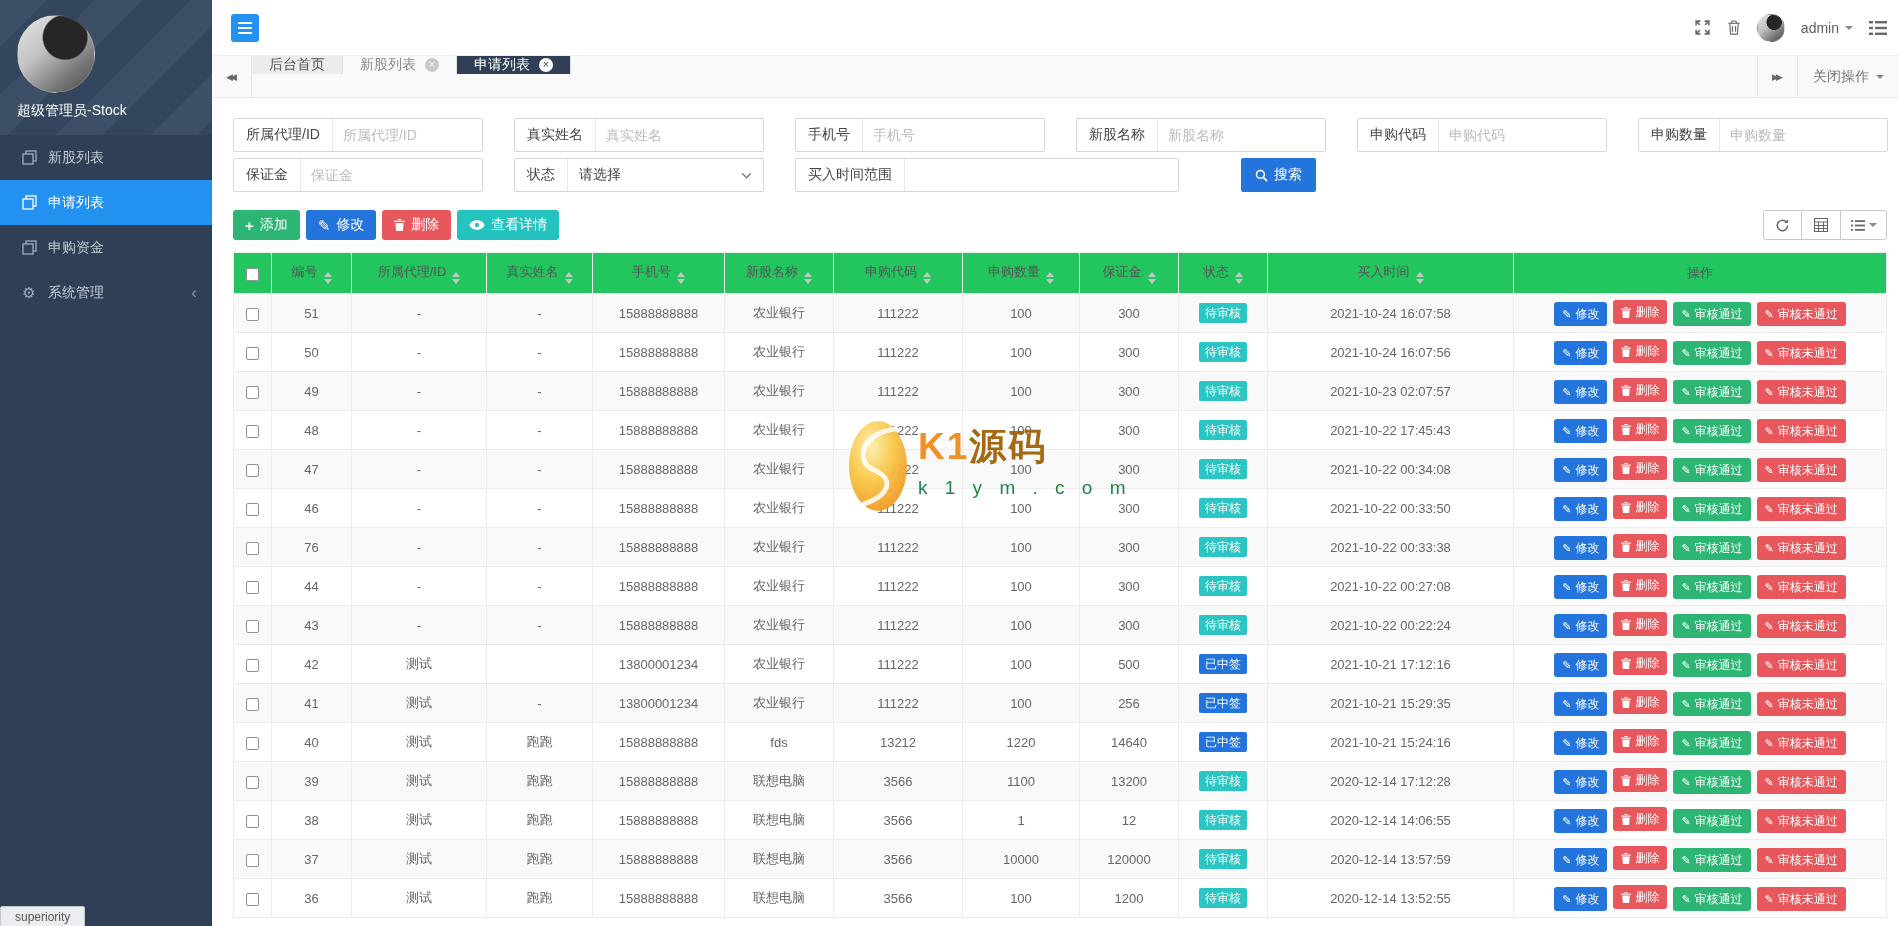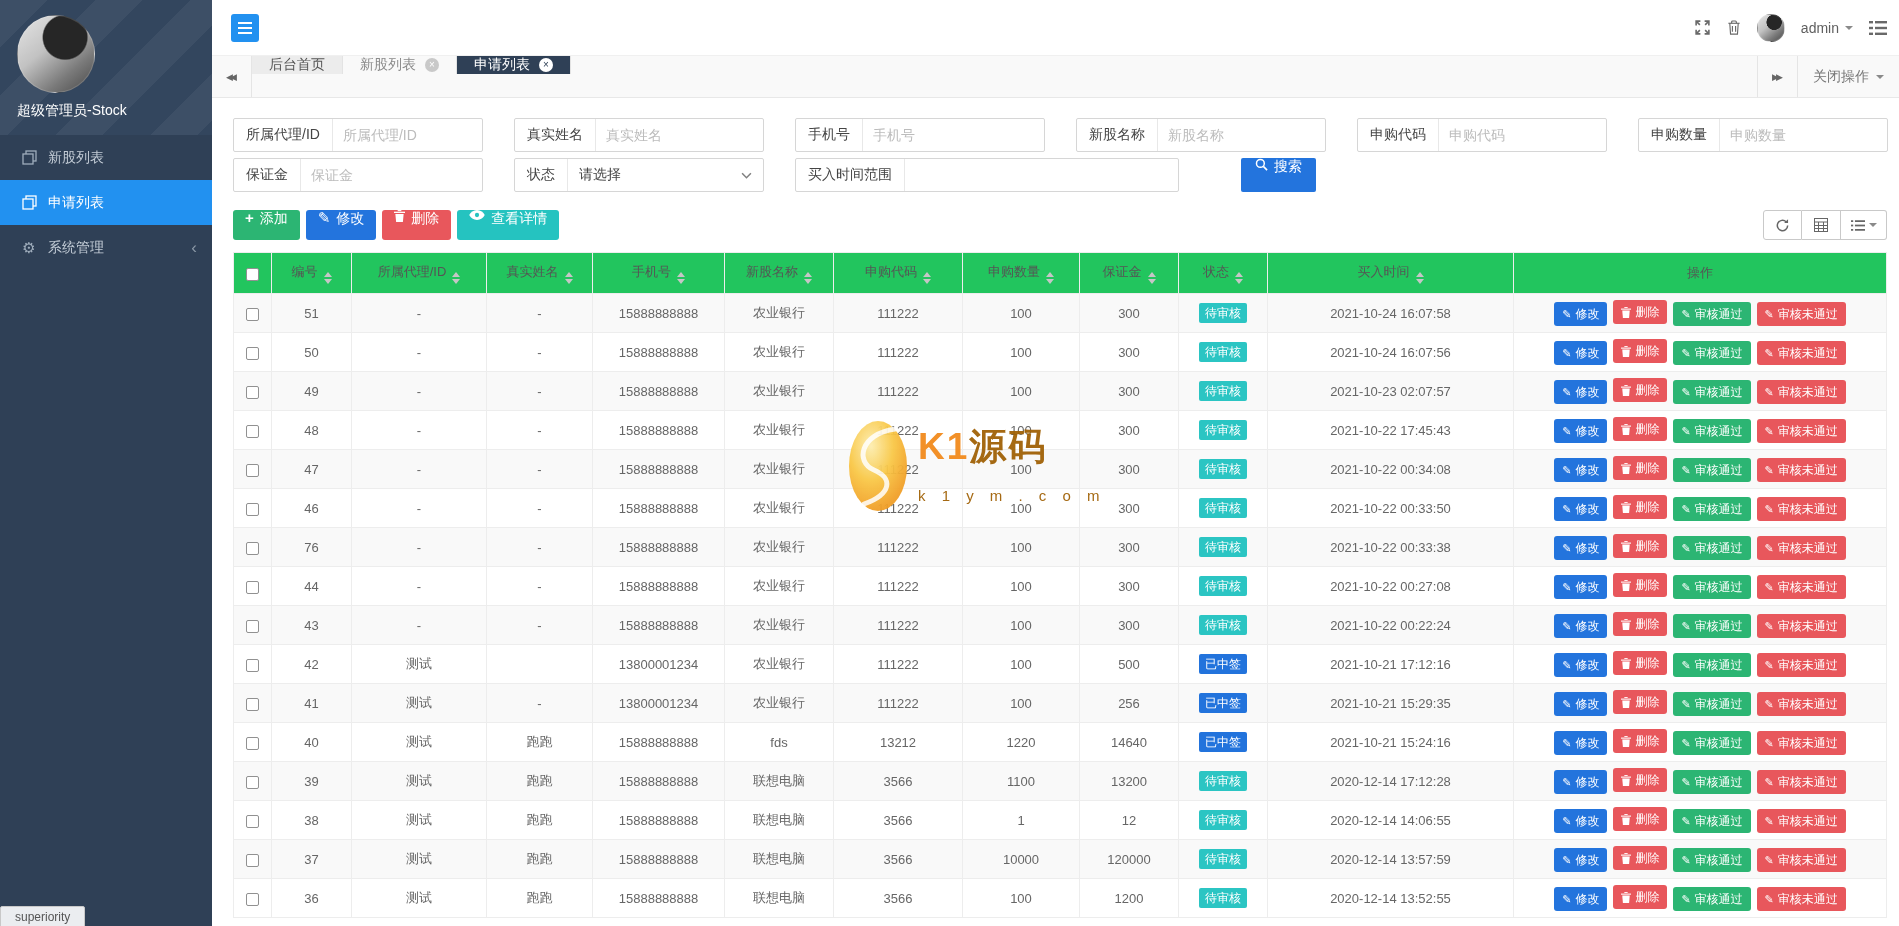--- a/index.html
+++ b/index.html
@@ -42,21 +42,21 @@
   
   .content{flex:1;background:#fff;padding:20px 12px 0 21px;overflow:hidden;position:relative;min-height:0}
   .frow{display:flex;gap:31px}
   .frow+.frow{margin-top:6px}
   .fgroup{width:250px;height:34px;flex:none;border:1px solid #d6d6d6;border-radius:2px;background:#fff;display:flex;align-items:stretch}
   .fgroup.wtime{width:384px}
   .flabel{display:flex;align-items:center;padding:0 12px;font-size:14px;color:#444;border-right:1px solid #e8e8e8;white-space:nowrap}
   .finput{flex:1;min-width:0;border:none;outline:none;padding:0 10px;font-size:14px;color:#333;background:transparent}
   .finput::placeholder{color:#bcbcbc}
   .fselect{flex:1;display:flex;align-items:center;justify-content:space-between;padding:0 11px;font-size:14px;color:#444;cursor:pointer}
-  .btn{height:30px;border:none;border-radius:3px;color:#fff;font-size:14px;padding:0 12px;display:inline-flex;gap:6px;cursor:pointer}
+  .btn{height:30px;border:none;border-radius:3px;color:#fff;font-size:14px;padding:0 12px;display:inline-flex;align-items:center;gap:6px;cursor:pointer}
   .btn-search{height:34px;border-radius:2px;margin-left:31px;background:#2374dd;padding:0 14px}
   .btn-green{background:#2cb573}.btn-blue{background:#2374dd}.btn-red{background:#e8575c}.btn-teal{background:#25c3c0}
   .bic{font-size:15px;font-weight:bold;line-height:1}
   .toolbar{margin-top:18px;display:flex;align-items:center;gap:6px}
   .bgroup{margin-left:auto;display:flex}
   .bgroup button{width:39px;height:30px;background:#fff;border:1px solid #c9c9c9;color:#666;display:flex;align-items:center;justify-content:center;gap:4px;cursor:pointer}
   .bgroup button+button{border-left:none}
   .bgroup button:first-child{border-radius:3px 0 0 3px}
   .bgroup button:last-child{border-radius:0 3px 3px 0;width:46px}
   
@@ -76,21 +76,21 @@
   .rbtn-blue{background:#2374dd}.rbtn-red{background:#e8575c}.rbtn-green{background:#2cb573}
   .ric{font-style:normal;display:inline-flex;align-items:center;font-size:11px;line-height:1}
   
   .footer{height:24px;flex:none;background:#f0f0f0;display:flex;align-items:center;justify-content:flex-end;padding-right:16px;font-size:13px;color:#8a8a8a}
   .footer a{color:#4a9fe8;text-decoration:none;margin-left:5px;cursor:pointer}
   
   .watermark{position:absolute;left:848px;top:420px;z-index:6;display:flex;align-items:flex-start;gap:10px;opacity:.95;pointer-events:none}
   .wm-text{display:flex;flex-direction:column;padding-top:8px}
   .wm-title{font-size:37px;font-weight:bold;line-height:1;letter-spacing:2px}
   .wm-k1{color:#f28b1d}.wm-ym{color:#a16207}
-  .wm-domain{margin-top:22px;font-size:15px;letter-spacing:6px;color:#a16207}
+  .wm-domain{margin-top:12px;font-size:19px;letter-spacing:6px;color:#15803d}
   
   .status-tooltip{position:absolute;left:0;bottom:-9px;z-index:20;background:#ebedf0;border:1px solid #c8c8c8;border-radius:2px 2px 0 0;padding:3px 14px 10px;font-size:12px;color:#555}
 </style>
 </head>
 <body>
 
 <aside class="sidebar">
   <div class="profile">
     <div class="avatar"></div>
     <div class="profile-name">超级管理员-Stock</div>
@@ -110,20 +110,31 @@
       <div class="menu-item active">
         <i class="mi-icon">
           <svg viewBox="0 0 15 15" width="15" height="15">
             <g stroke="currentColor" stroke-width="1.3" fill="none">
               <rect x="4" y="1" width="10" height="10"></rect>
               <rect x="1" y="4" width="10" height="10" fill="#2291f0"></rect>
             </g>
           </svg>
         </i>
         <span>申请列表</span>
+      </div>
+      <div class="menu-item">
+        <i class="mi-icon">
+          <svg viewBox="0 0 15 15" width="15" height="15">
+            <g stroke="currentColor" stroke-width="1.3" fill="none">
+              <rect x="4" y="1" width="10" height="10"></rect>
+              <rect x="1" y="4" width="10" height="10" fill="#2f4056"></rect>
+            </g>
+          </svg>
+        </i>
+        <span>申购资金</span>
       </div>
       <div class="menu-item">
         <i class="mi-icon">
           <span style="font-size:15px">⚙</span>
         </i>
         <span>系统管理</span>
         <span class="mi-arrow">‹</span>
       </div>
     </nav>
 </aside>

